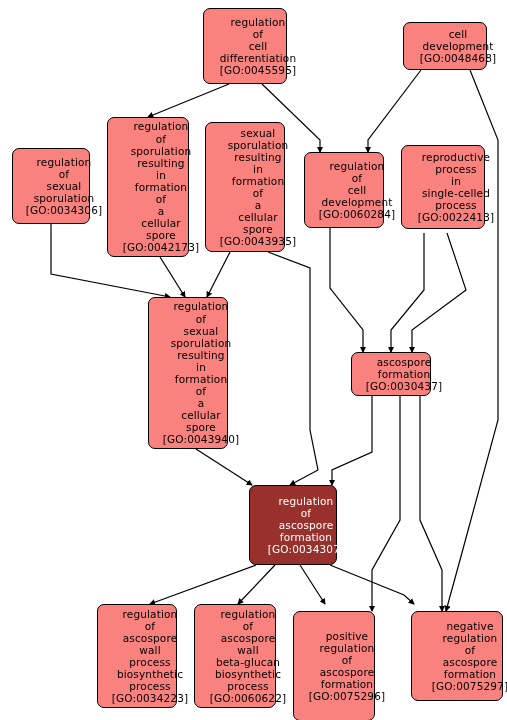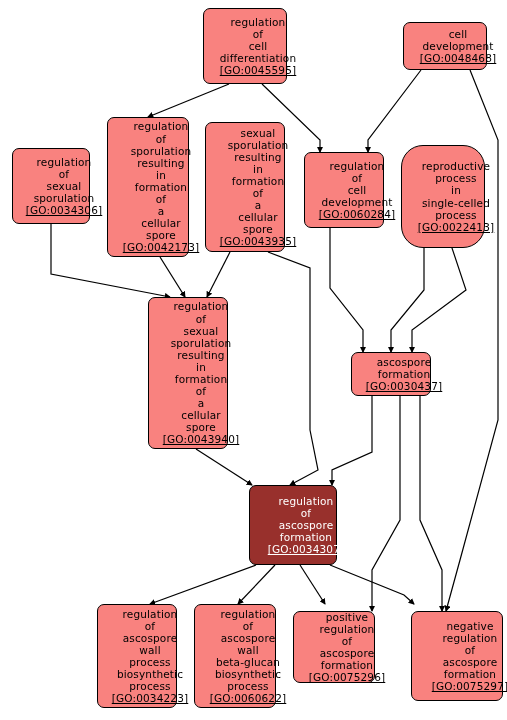--- a/index.html
+++ b/index.html
@@ -47,21 +47,20 @@
     color: #ffffff;
     border-color: #000000;
   }
   .node .word {
     display: block;
     white-space: nowrap;
   }
   .node .goid {
     display: block;
     white-space: nowrap;
-    text-decoration: underline;
   }
 </style>
 </head>
 <body>
 
 <div id="canvas">
 
   <svg id="edges" viewBox="0 0 507 720" xmlns="http://www.w3.org/2000/svg">
     <defs>
       <marker id="arrow" viewBox="0 0 10 10" refX="8.5" refY="5" markerWidth="5.2" markerHeight="5.2" orient="auto-start-reverse">
@@ -136,21 +135,21 @@
         <span class="word">spore</span>
         <span class="goid">[GO:0043935]</span>
       </div>
       <div class="node" title="regulation of cell development [GO:0060284]" style="left: 304px; top: 152px; width: 80px; height: 76px;">
         <span class="word">regulation</span>
         <span class="word">of</span>
         <span class="word">cell</span>
         <span class="word">development</span>
         <span class="goid">[GO:0060284]</span>
       </div>
-      <div class="node" title="reproductive process in single-celled organism [GO:0022413]" style="left: 401px; top: 145px; width: 84px; height: 103px; border-radius: 22px;">
+      <div class="node" title="reproductive process in single-celled organism [GO:0022413]" style="left: 401px; top: 145px; width: 84px; height: 84px;">
         <span class="word">reproductive</span>
         <span class="word">process</span>
         <span class="word">in</span>
         <span class="word">single-celled</span>
         <span class="word">process</span>
         <span class="goid">[GO:0022413]</span>
       </div>
       <div class="node" title="regulation of sexual sporulation resulting in formation of a cellular spore [GO:0043940]" style="left: 148px; top: 297px; width: 80px; height: 152px;">
         <span class="word">regulation</span>
         <span class="word">of</span>
@@ -190,21 +189,21 @@
       <div class="node" title="regulation of ascospore wall beta-glucan biosynthetic process [GO:0060622]" style="left: 194px; top: 604px; width: 82px; height: 104px;">
         <span class="word">regulation</span>
         <span class="word">of</span>
         <span class="word">ascospore</span>
         <span class="word">wall</span>
         <span class="word">beta-glucan</span>
         <span class="word">biosynthetic</span>
         <span class="word">process</span>
         <span class="goid">[GO:0060622]</span>
       </div>
-      <div class="node" title="positive regulation of ascospore formation [GO:0075296]" style="left: 293px; top: 611px; width: 82px; height: 72px;">
+      <div class="node" title="positive regulation of ascospore formation [GO:0075296]" style="left: 293px; top: 611px; width: 82px; height: 110px;">
         <span class="word">positive</span>
         <span class="word">regulation</span>
         <span class="word">of</span>
         <span class="word">ascospore</span>
         <span class="word">formation</span>
         <span class="goid">[GO:0075296]</span>
       </div>
       <div class="node" title="negative regulation of ascospore formation [GO:0075297]" style="left: 391px; top: 611px; width: 92px; height: 90px; margin-left: 20px;">
         <span class="word">negative</span>
         <span class="word">regulation</span>

